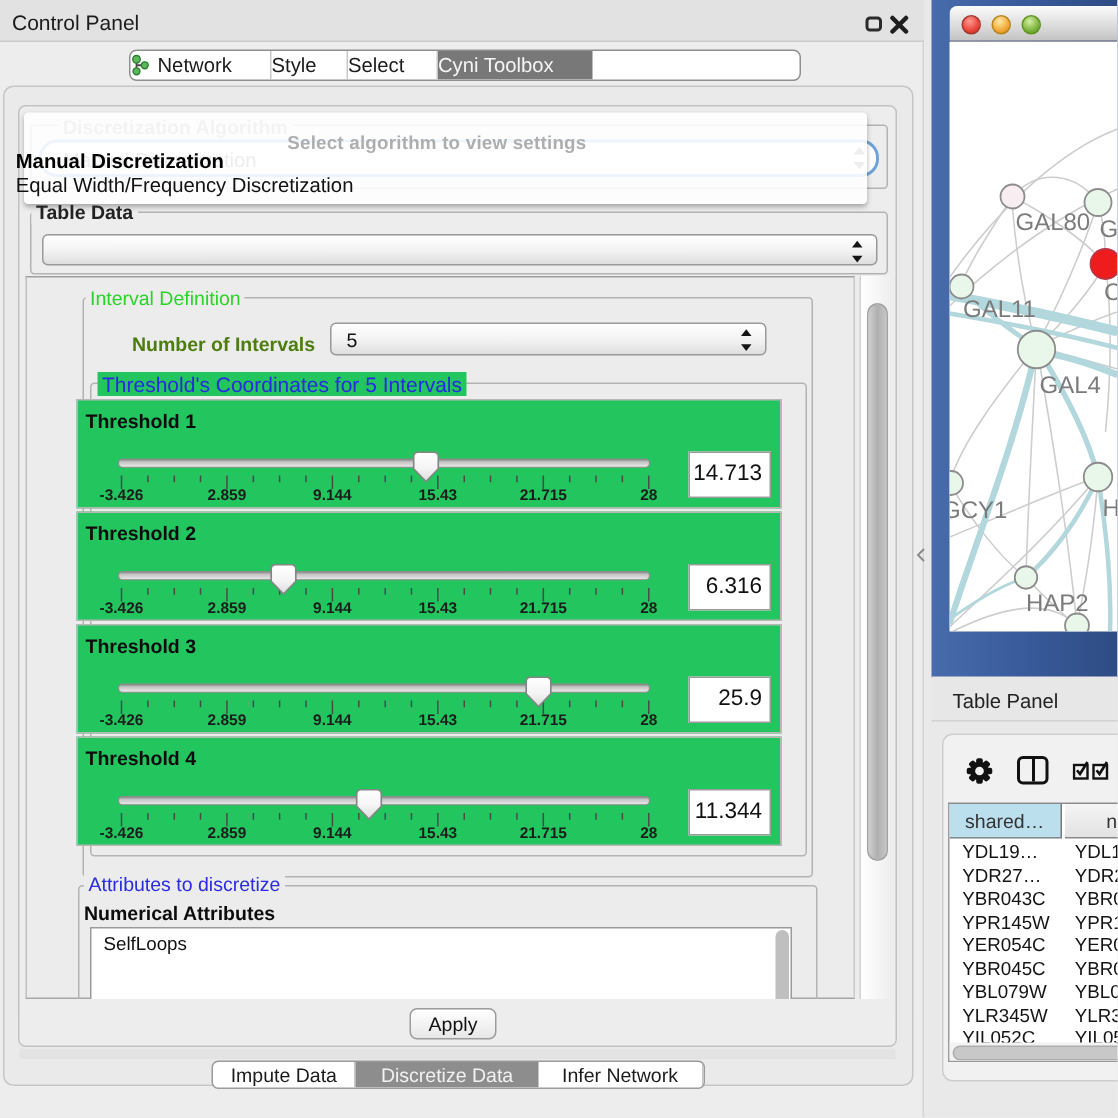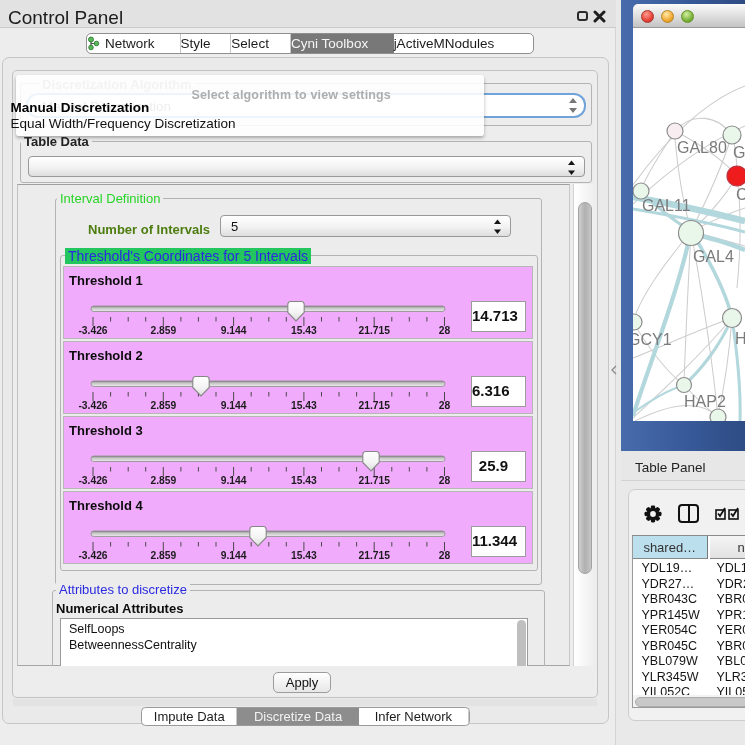--- a/index.html
+++ b/index.html
@@ -3,21 +3,21 @@
 <style>
 * {margin:0;padding:0;box-sizing:border-box;}
 html,body {width:745px;height:745px;overflow:hidden;background:#e9e9e9;
   font-family:"Liberation Sans",sans-serif;}
 #stage {position:absolute;left:0;top:0;width:745px;height:745px;overflow:hidden;}
 .abs {position:absolute;}
 
 
 #cpwin {position:absolute;left:0;top:0;width:616px;height:745px;background:#ededed;border-right:1px solid #d4d4d4;}
 #cptitle {position:absolute;left:0;top:0;width:616px;height:28px;background:#e2e2e2;border-bottom:1px solid #cbcbcb;}
-#cptitle span {position:absolute;left:8px;top:7px;font-size:19px;color:#1c1c1c;}
+#cptitle span {position:absolute;left:8px;top:7px;font-size:14px;color:#1c1c1c;}
 #btnsq {position:absolute;left:577px;top:11px;width:10.5px;height:10px;border:2px solid #2b2b2b;border-radius:3px;}
 #panelA {position:absolute;left:2px;top:57px;width:607px;height:667px;background:#eaeaea;border:1px solid #c6c6c6;border-radius:7px;}
 #panelB {position:absolute;left:12px;top:70px;width:586px;height:628px;background:#ededed;border:1px solid #c2c2c2;border-radius:5px;}
 #bstrip {position:absolute;left:13px;top:698.5px;width:584px;height:7px;background:#e3e3e3;}
 
 
 #toptabs {position:absolute;left:86px;top:32.5px;width:448px;height:21.5px;background:#fff;
   border:1px solid #8f8f8f;border-radius:5px;display:flex;overflow:hidden;z-index:30;}
 #toptabs .seg {height:100%;display:flex;align-items:center;
   font-size:13.5px;color:#1b1b1b;border-right:1px solid #c8c8c8;}
@@ -33,42 +33,42 @@
 .grp {position:absolute;border:1px solid #b3b3b3;border-radius:3px;}
 .glabel {position:absolute;font-size:13px;padding:0 3px;z-index:2;}
 
 
 .combo {position:absolute;height:21.5px;border:1px solid #999;border-radius:4px;
   background:linear-gradient(#ffffff,#f2f2f2 55%,#dedede);font-size:13px;color:#111;}
 .combo .ctext {position:absolute;left:10px;top:3px;}
 .combo .arr {position:absolute;right:8px;top:2px;width:9px;height:16px;}
 
 
-.trow {position:absolute;left:63px;width:470px;height:73px;border:1px solid #b7b7b7;background:#f0abfc;}
+.trow {position:absolute;left:51px;width:470px;height:73px;border:1px solid #b7b7b7;background:#22c55e;}
 .ttitle {position:absolute;left:5px;top:6px;font-size:13px;font-weight:bold;color:#0c0c0c;}
 .tval {position:absolute;left:407px;top:34px;width:55px;height:31px;background:#fff;
-  border:1px solid #9c9c9c;font-size:15px;color:#111;text-align:right;line-height:28px;padding-right:17px;font-weight:bold;}
+  border:1px solid #9c9c9c;font-size:15px;color:#111;text-align:right;line-height:28px;padding-right:5px;}
 
 
 #numlist {position:absolute;left:60px;top:618px;width:468px;height:70px;background:#fff;border:1px solid #9a9a9a;}
 #numlist div {margin-left:8px;font-size:12.5px;color:#111;line-height:15.5px;}
 #numlist .lsb {position:absolute;right:1px;top:1px;width:9.5px;height:66px;background:#bfbfbf;border-radius:5px;margin:0;}
 
 
 #sbv {position:absolute;left:572.5px;top:184px;width:23px;height:482px;
   background:linear-gradient(90deg,#ffffff,#f4f4f4 60%,#ececec);border-left:1px solid #d2d2d2;}
 #sbv .thumb {position:absolute;left:4px;top:18px;width:14px;height:372px;border-radius:7px;
   background:linear-gradient(90deg,#cfcfcf,#b0b0b0 50%,#c6c6c6);border:1px solid #a2a2a2;}
 
 #applybtn {position:absolute;left:273px;top:672px;width:58px;height:20.5px;border:1px solid #9c9c9c;
   border-radius:5px;background:linear-gradient(#ffffff,#e7e7e7);font-size:13px;color:#111;
   text-align:center;line-height:19px;}
 
 
-#overlay {position:absolute;left:15.5px;top:74.5px;width:468px;height:61px;
+#overlay {position:absolute;left:15.5px;top:74.5px;width:562px;height:61px;
   background:rgba(255,255,255,0.88);border-radius:3px;box-shadow:0 2px 3.5px rgba(60,60,60,0.4);z-index:20;}
 #overlay .hint {position:absolute;left:176px;top:13px;font-size:12.5px;font-weight:bold;color:#aeaeae;letter-spacing:0.15px;}
 #overlay .it1 {position:absolute;left:-5px;top:25.5px;font-size:13.5px;font-weight:bold;color:#000;}
 #overlay .it2 {position:absolute;left:-5px;top:41.5px;font-size:13.5px;color:#111;}
 
 
 #netwin {position:absolute;left:621px;top:0;width:124px;height:452px;
   background:linear-gradient(90deg,#486cab,#3a5c9d 45%,#2e4c84);}
 #nettitle {position:absolute;left:12px;top:4px;width:112px;height:24px;
   background:linear-gradient(#fbfbfb,#d5d5d5 70%,#c3c3c3);border-bottom:1px solid #9a9a9a;border-radius:5px 0 0 0;}
@@ -112,21 +112,20 @@
   <div id="toptabs">
     <div class="seg" style="width:94px"><svg width="13" height="15" style="margin-right:5px">
             <path d="M4 3.5 V11.5 M4 7.5 H9.5" stroke="#4a4a4a" stroke-width="1.2" fill="none"></path>
             <circle cx="4" cy="3.5" r="2.5" fill="#5cb85c" stroke="#2c7d2c" stroke-width="0.9"></circle>
             <circle cx="9.5" cy="7.5" r="2.3" fill="#5cb85c" stroke="#2c7d2c" stroke-width="0.9"></circle>
             <circle cx="4" cy="11.5" r="2.3" fill="#5cb85c" stroke="#2c7d2c" stroke-width="0.9"></circle>
           </svg>Network</div>
     <div class="seg" style="width:51px">Style</div>
     <div class="seg" style="width:60px">Select</div>
     <div class="seg dark" style="width:103px">Cyni Toolbox</div>
-    <div class="seg" style="width:140px">jActiveMNodules</div>
   </div>
 
   <div class="grp" style="left:19.5px;top:83px;width:572px;height:43px"></div>
   <div class="glabel" style="left:39px;top:76.5px;background:#ededed;font-weight:bold;color:#999">Discretization Algorithm</div>
   <div class="abs" style="left:26px;top:93px;width:560px;height:25px;border-radius:12px;background:#fff;
        border:2px solid rgba(86,147,210,0.85);"></div>
   <div class="abs" style="left:42px;top:98.5px;font-size:13.5px;color:#666">Manual Discretization</div>
   <svg class="abs" style="left:566px;top:97px" width="14" height="17">
         <path d="M7 1 L11 6 L3 6 Z M7 16 L11 11 L3 11 Z" fill="#777"></path>
       </svg>
@@ -243,21 +242,20 @@
 </svg>
 <div class="tval">11.344</div>
 </div>
 
   
   <div class="grp" style="left:52px;top:590px;width:493px;height:90px"></div>
   <div class="glabel" style="left:56px;top:582px;background:#ececec;color:#2a2ae0">Attributes to discretize</div>
   <div class="abs" style="left:56px;top:600.5px;font-size:13px;font-weight:bold;color:#0c0c0c">Numerical Attributes</div>
   <div id="numlist">
     <div style="margin-top:3px">SelfLoops</div>
-    <div>BetweennessCentrality</div>
     <div class="lsb"></div>
   </div>
   </div>
 
   <div id="sbv">
         <div class="thumb"></div>
       </div>
   <div id="applybtn">Apply</div>
   <div id="bottabs">
     <div class="seg" style="width:96px">Impute Data</div>

